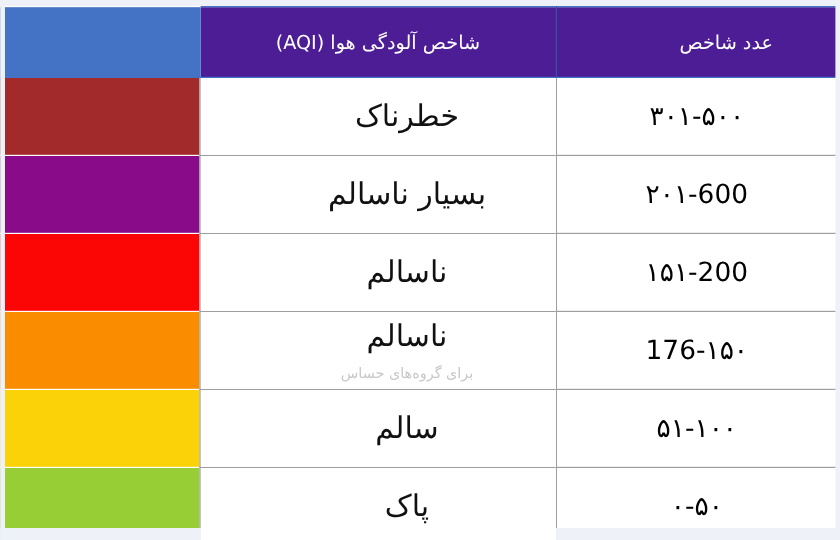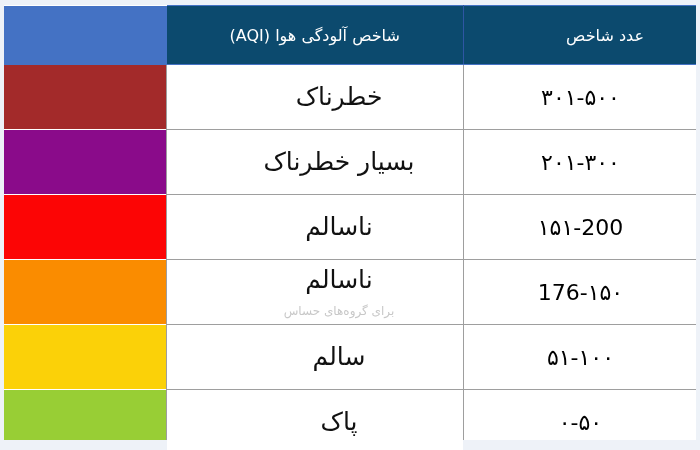--- a/index.html
+++ b/index.html
@@ -28,21 +28,21 @@
     table-layout: fixed;
     direction: rtl;
   }
 
   
   col.col-number { width: 235px; }
   col.col-label  { width: 297px; }
   col.col-swatch { width: 168px; }
 
   thead th {
-    background: #0c4a6e;
+    background: #4c1d95;
     color: #ffffff;
     height: 58px;
     font-size: 16px;
     font-weight: normal;
     text-align: center;
     vertical-align: middle;
     border: 1px solid #4472C4;
     border-left: 1px solid #2d55a0;
     padding: 0;
   }
@@ -158,23 +158,23 @@
       <tr>
         <td class="cell-number">۳۰۱-۵۰۰</td>
         <td class="cell-label">
           <span class="label-main">خطرناک</span>
         </td>
         <td class="cell-swatch">
           <span class="swatch-box" style="background-color: rgb(163, 42, 42);"></span>
         </td>
       </tr>
       <tr>
-        <td class="cell-number">۲۰۱-۳۰۰</td>
-        <td class="cell-label">
-          <span class="label-main">بسیار خطرناک</span>
+        <td class="cell-number">۲۰۱-600</td>
+        <td class="cell-label">
+          <span class="label-main">بسیار ناسالم</span>
         </td>
         <td class="cell-swatch">
           <span class="swatch-box" style="background-color: rgb(138, 11, 138);"></span>
         </td>
       </tr>
       <tr>
         <td class="cell-number">۱۵۱-200</td>
         <td class="cell-label">
           <span class="label-main">ناسالم</span>
         </td>

